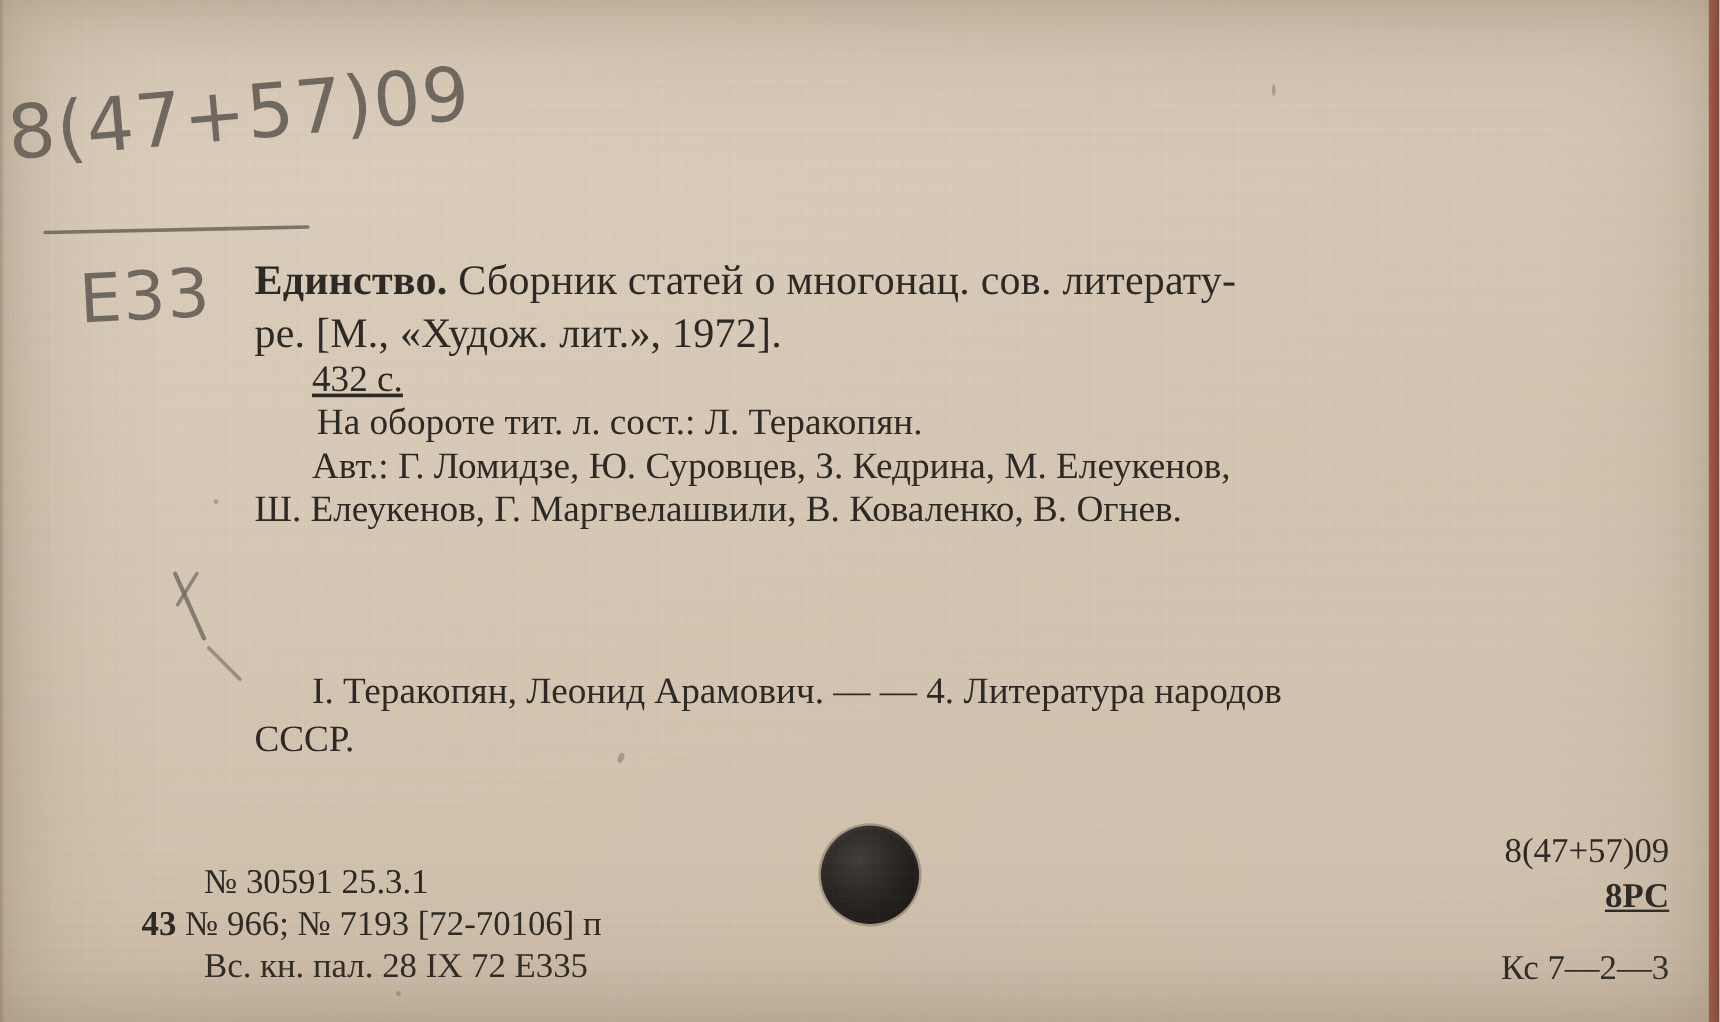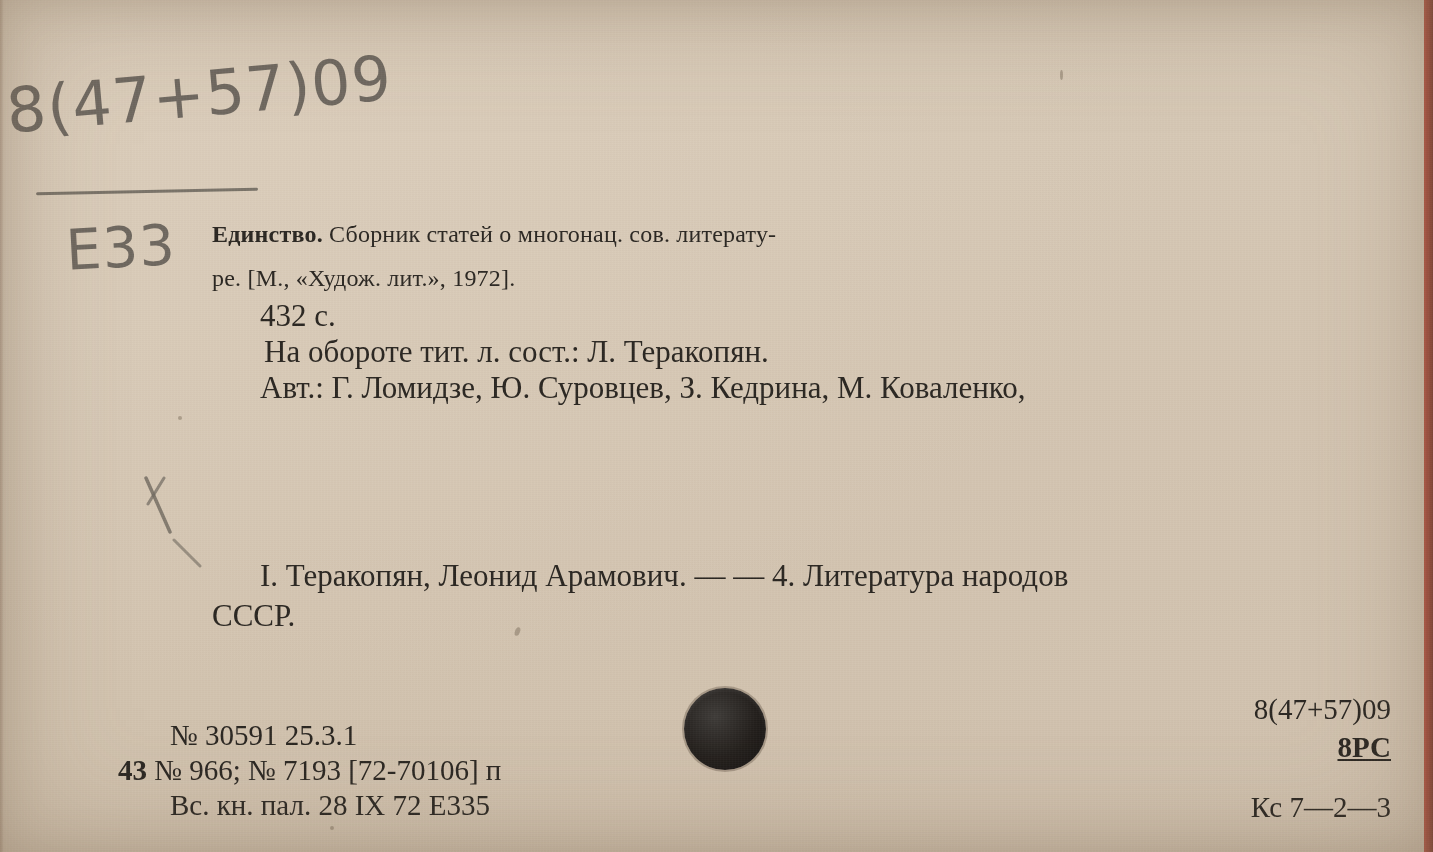--- a/index.html
+++ b/index.html
@@ -101,21 +101,21 @@
     left: 0;
     top: 0;
     width: 1433px;
     height: 852px;
   }
   .title-line {
     position: absolute;
     left: 212px;
     top: 212px;
     width: 1190px;
-    font-size: 24px;
+    font-size: 35px;
     line-height: 44px;
     letter-spacing: .2px;
   }
   .title-line b {
     font-weight: 700;
   }
   .title-line .l2 {
     display: block;
   }
 
@@ -124,21 +124,21 @@
     left: 212px;
     top: 298px;
     width: 1195px;
     font-size: 31px;
     line-height: 36px;
   }
   .body-block .ln {
     display: block;
     white-space: nowrap;
   }
-  .pad1 { padding-left: 48px; }
+  .pad1 { padding-left: 48px; text-decoration: underline; }
   .pad2 { padding-left: 52px; }
   .pad3 { padding-left: 40px; }
   .pad4 { padding-left: 48px; }
 
   .tracing-block {
     position: absolute;
     left: 212px;
     top: 556px;
     width: 1190px;
     font-size: 31px;
@@ -209,21 +209,22 @@
     </svg>
 
     <div class="title-line">
       <span><b>Единство.</b><span> Сборник статей о многонац. сов. литерату-</span></span>
       <span class="l2">ре.        [М., «Худож. лит.», 1972].</span>
     </div>
 
     <div class="body-block">
       <span class="ln pad1">432 с.</span>
       <span class="ln pad2">На обороте тит. л. сост.: Л. Теракопян.</span>
-      <span class="ln pad4">Авт.:  Г. Ломидзе,  Ю. Суровцев,  З. Кедрина,  М. Коваленко,</span>
+      <span class="ln pad4">Авт.:  Г. Ломидзе,  Ю. Суровцев,  З. Кедрина,  М. Елеукенов,</span>
+      <span class="ln">Ш. Елеукенов, Г. Маргвелашвили, В. Коваленко, В. Огнев.</span>
     </div>
 
     <div class="tracing-block">
       <span class="t1">I. Теракопян, Леонид  Арамович. — — 4. Литература   народов</span>
       <span class="t2">СССР.</span>
     </div>
 
     <div class="footer-left">
       <span class="fl r1">№ 30591   25.3.1</span>
       <span class="fl"><b class="bold43">43</b> <span>№ 966; № 7193 [72-70106] п</span></span>

